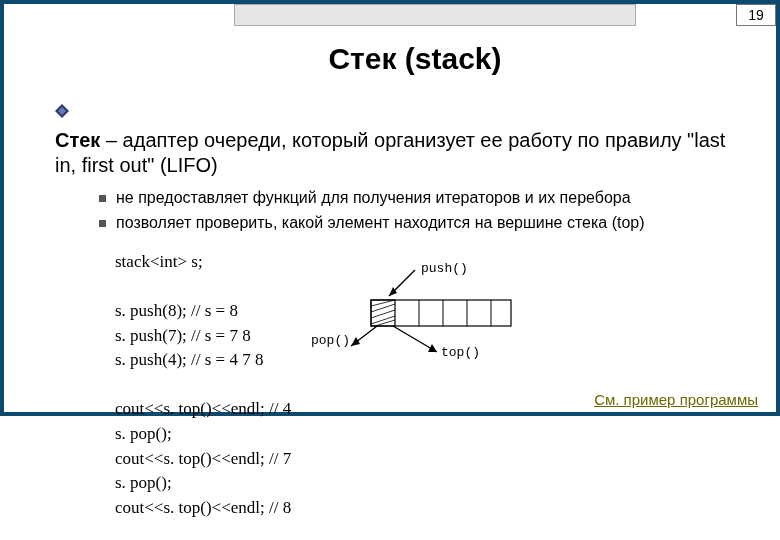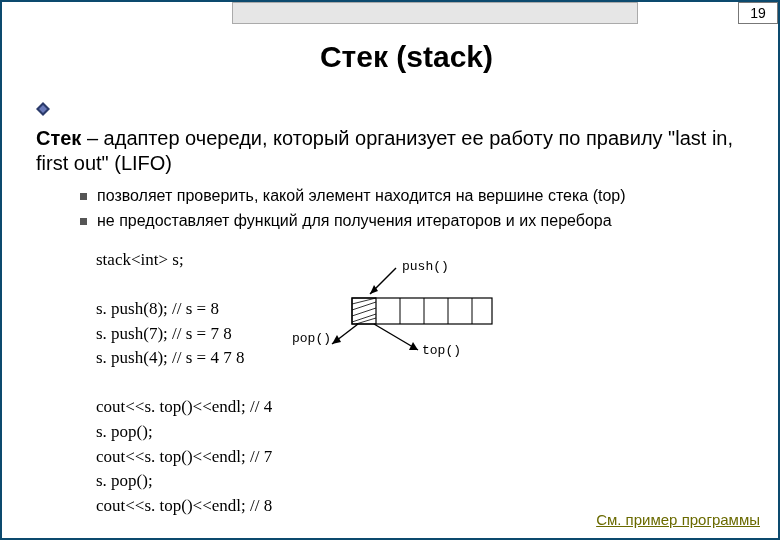--- a/index.html
+++ b/index.html
@@ -1,32 +1,32 @@
 <!DOCTYPE html>
 <html><head>
 <meta charset="utf-8">
 <style>
   * { box-sizing: border-box; margin: 0; padding: 0; }
   html, body { width: 780px; height: 540px; font-family: Arial, Helvetica, sans-serif; background: #fff; color: #000; }
-  .slide { width: 780px; height: 540px; position: relative; border: 2px solid #0c4a6e; }
+  .slide { width: 780px; height: 416px; position: relative; border: 4px solid #0c4a6e; padding-left: 17px; }
   .topbar { position: absolute; top: 0; left: 0; right: 0; height: 22px; display: flex; justify-content: flex-end; align-items: center; }
   .titlezone { position: absolute; top: 0; left: 230px; right: 140px; height: 22px; background: #e6e6e6; border: 1px solid #aaa; }
   .pagenum { position: absolute; top: 0; right: 0; width: 40px; height: 22px; border: 1px solid #777; text-align: center; line-height: 20px; font-size: 14px; }
   .title { text-align: center; font-size: 30px; font-weight: bold; margin-top: 38px; margin-left: 33px; }
   .body { padding: 22px 34px 0 34px; }
   .b1 { display: flex; align-items: flex-start; gap: 10px; font-size: 20px; line-height: 1.25; margin-bottom: 10px; flex-direction: column; }
   .b1 .dia { flex: 0 0 auto; margin-top: 6px; }
   .b1 .txt b { font-weight: bold; }
   .subs { margin: 0 0 16px 44px; }
   .b2 { display: flex; align-items: flex-start; gap: 10px; font-size: 16px; line-height: 1.3; margin-bottom: 4px; }
   .b2 .sq { width: 7px; height: 7px; background: #555; margin-top: 7px; flex: 0 0 auto; }
   .codewrap { display: flex; align-items: flex-start; gap: 20px; margin-left: 60px; }
   .code { font-family: Liberation Serif, serif; font-size: 17px; line-height: 1.45; white-space: pre; }
   .diagram { margin-top: 10px; flex: 0 0 auto; }
-  .footer-link { position: absolute; right: 18px; bottom: 10px; font-size: 15px; color: #6a6a00; text-decoration: underline; cursor: pointer; }
+  .footer-link { position: absolute; right: 18px; bottom: 4px; font-size: 15px; color: #6a6a00; text-decoration: underline; cursor: pointer; }
 </style>
 </head>
 <body>
 
 <div class="slide">
 
   <div class="topbar">
     <div class="titlezone"></div>
     <div class="pagenum">19</div>
   </div>
@@ -41,25 +41,25 @@
         <polygon points="7,3 11,7 7,11 3,7" fill="#6a7aba"></polygon>
       </svg>
       <div class="txt">
         <b>Стек</b><span> – адаптер очереди, который организует ее работу по правилу "last in, first out" (LIFO)</span>
       </div>
     </div>
 
     <div class="subs">
       <div class="b2">
         <div class="sq"></div>
-        <div>позволяет проверить, какой элемент находится на вершине стека (top)</div>
+        <div>не предоставляет функций для получения итераторов и их перебора</div>
       </div>
       <div class="b2">
         <div class="sq"></div>
-        <div>не предоставляет функций для получения итераторов и их перебора</div>
+        <div>позволяет проверить, какой элемент находится на вершине стека (top)</div>
       </div>
     </div>
 
     <div class="codewrap">
       <div class="code"><span>stack&lt;int&gt; s;</span>
 <span></span>
 <span>s. push(8); // s = 8</span>
 <span>s. push(7); // s = 7 8</span>
 <span>s. push(4); // s = 4 7 8</span>
 <span></span>

